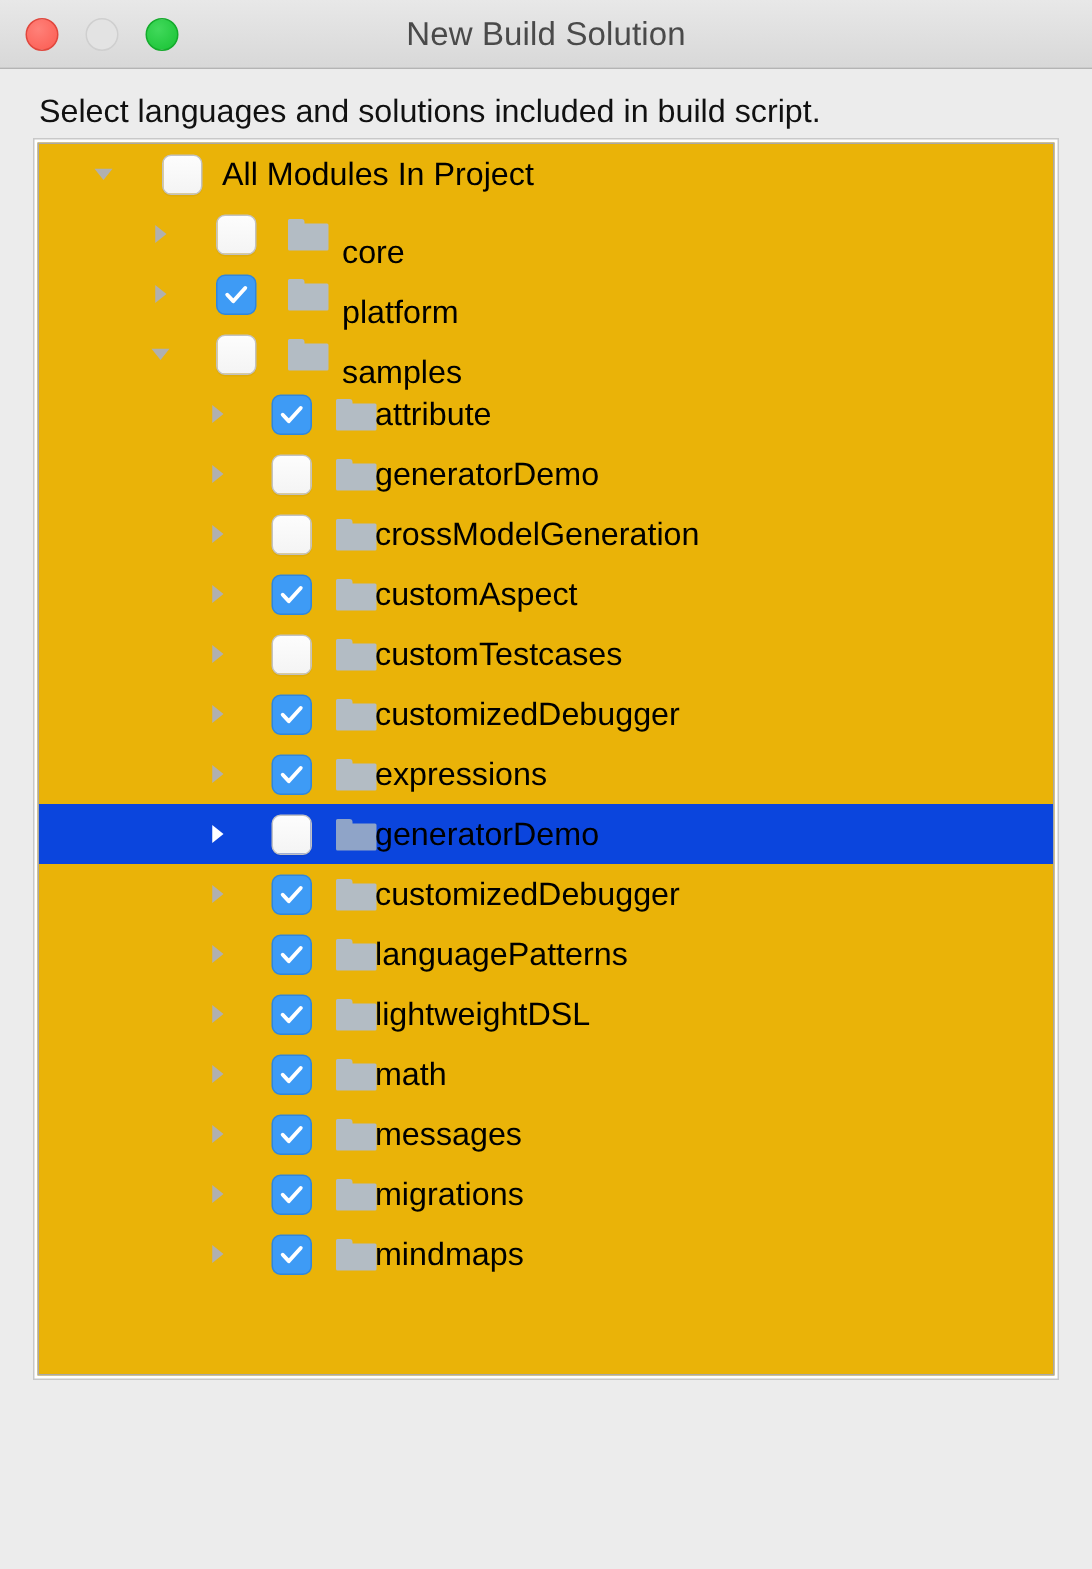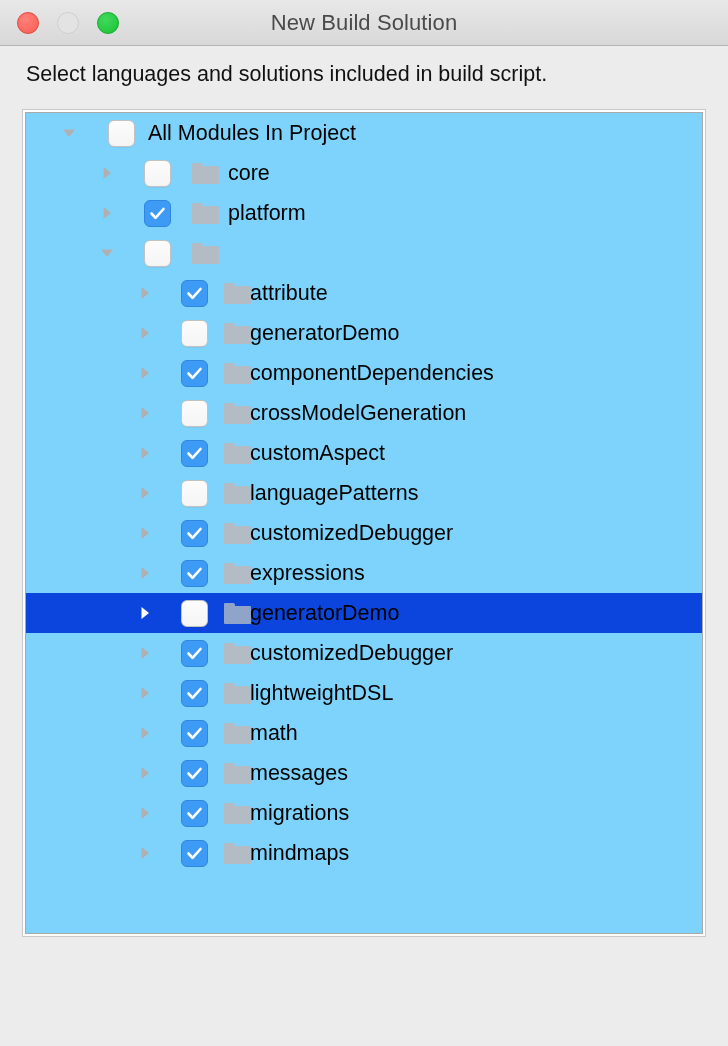--- a/index.html
+++ b/index.html
@@ -62,38 +62,38 @@
   .content {
     flex: 1 1 auto;
     display: flex;
     flex-direction: column;
     padding: 0;
   }
 
   .prompt {
     font-size: 21.5px;
     color: #111;
-    padding: 16px 0 22px 26px;
+    padding: 16px 0 5px 26px;
     white-space: nowrap;
   }
 
   
   .scrollpane {
     position: relative;
     margin: 0 22px;
     height: 828px;
     background: #ffffff;
     border: 1px solid #c8c8c8;
     padding: 2px;
   }
   .scrollpane-inner {
     position: relative;
     width: 100%;
     height: 100%;
-    background: #7dd3fc;
+    background: #eab308;
     border: 1px solid #a9a9a9;
     overflow: hidden;
   }
   .tree {
     position: relative;
     width: 100%;
   }
 
   
   .row {
@@ -169,21 +169,21 @@
   }
 
   
   .lvl0 .twisty { left: 34px;  }
   .lvl0 .cbox   { left: 82px;  }
   .lvl0 .label  { left: 122px; }
 
   .lvl1 .twisty { left: 72px;  }
   .lvl1 .cbox   { left: 118px; }
   .lvl1 .folder { left: 166px; }
-  .lvl1 .label  { left: 202px; }
+  .lvl1 .label  { left: 202px; margin-top: 12px; }
 
   .lvl2 .twisty { left: 110px; }
   .lvl2 .cbox   { left: 155px; }
   .lvl2 .folder { left: 198px; }
   .lvl2 .label  { left: 224px; }
 
   
   .footer {
     position: relative;
     flex: 1 1 auto;
@@ -256,20 +256,21 @@
               <span class="twisty">
                 <svg width="18" height="18" viewBox="0 0 18 18">
                   <polygon class="tri" points="3,5.5 15,5.5 9,13"></polygon>
                 </svg>
               </span>
               <span class="cbox"></span>
               <span class="folder">
                 <span class="tab"></span>
                 <span class="body"></span>
               </span>
+              <span class="label">samples</span>
             </div>
             <div class="row lvl2">
               <span class="twisty">
                 <svg width="18" height="18" viewBox="0 0 18 18">
                   <polygon class="tri" points="5.5,3 13,9 5.5,15"></polygon>
                 </svg>
               </span>
               <span class="cbox checked">
                 <span class="tick">
                   <svg width="19" height="19" viewBox="0 0 19 19">
@@ -295,39 +296,20 @@
                 <span class="body"></span>
               </span>
               <span class="label">generatorDemo</span>
             </div>
             <div class="row lvl2">
               <span class="twisty">
                 <svg width="18" height="18" viewBox="0 0 18 18">
                   <polygon class="tri" points="5.5,3 13,9 5.5,15"></polygon>
                 </svg>
               </span>
-              <span class="cbox checked">
-                <span class="tick">
-                  <svg width="19" height="19" viewBox="0 0 19 19">
-                    <polyline points="3.5,9.5 7.5,13.8 15.5,5" fill="none" stroke="#ffffff" stroke-width="2.6" stroke-linecap="round" stroke-linejoin="round"></polyline>
-                  </svg>
-                </span>
-              </span>
-              <span class="folder">
-                <span class="tab"></span>
-                <span class="body"></span>
-              </span>
-              <span class="label">componentDependencies</span>
-            </div>
-            <div class="row lvl2">
-              <span class="twisty">
-                <svg width="18" height="18" viewBox="0 0 18 18">
-                  <polygon class="tri" points="5.5,3 13,9 5.5,15"></polygon>
-                </svg>
-              </span>
               <span class="cbox"></span>
               <span class="folder">
                 <span class="tab"></span>
                 <span class="body"></span>
               </span>
               <span class="label">crossModelGeneration</span>
             </div>
             <div class="row lvl2">
               <span class="twisty">
                 <svg width="18" height="18" viewBox="0 0 18 18">
@@ -351,91 +333,110 @@
               <span class="twisty">
                 <svg width="18" height="18" viewBox="0 0 18 18">
                   <polygon class="tri" points="5.5,3 13,9 5.5,15"></polygon>
                 </svg>
               </span>
               <span class="cbox"></span>
               <span class="folder">
                 <span class="tab"></span>
                 <span class="body"></span>
               </span>
+              <span class="label">customTestcases</span>
+            </div>
+            <div class="row lvl2">
+              <span class="twisty">
+                <svg width="18" height="18" viewBox="0 0 18 18">
+                  <polygon class="tri" points="5.5,3 13,9 5.5,15"></polygon>
+                </svg>
+              </span>
+              <span class="cbox checked">
+                <span class="tick">
+                  <svg width="19" height="19" viewBox="0 0 19 19">
+                    <polyline points="3.5,9.5 7.5,13.8 15.5,5" fill="none" stroke="#ffffff" stroke-width="2.6" stroke-linecap="round" stroke-linejoin="round"></polyline>
+                  </svg>
+                </span>
+              </span>
+              <span class="folder">
+                <span class="tab"></span>
+                <span class="body"></span>
+              </span>
+              <span class="label">customizedDebugger</span>
+            </div>
+            <div class="row lvl2">
+              <span class="twisty">
+                <svg width="18" height="18" viewBox="0 0 18 18">
+                  <polygon class="tri" points="5.5,3 13,9 5.5,15"></polygon>
+                </svg>
+              </span>
+              <span class="cbox checked">
+                <span class="tick">
+                  <svg width="19" height="19" viewBox="0 0 19 19">
+                    <polyline points="3.5,9.5 7.5,13.8 15.5,5" fill="none" stroke="#ffffff" stroke-width="2.6" stroke-linecap="round" stroke-linejoin="round"></polyline>
+                  </svg>
+                </span>
+              </span>
+              <span class="folder">
+                <span class="tab"></span>
+                <span class="body"></span>
+              </span>
+              <span class="label">expressions</span>
+            </div>
+            <div class="row lvl2 selected">
+              <span class="twisty">
+                <svg width="18" height="18" viewBox="0 0 18 18">
+                  <polygon class="tri" points="5.5,3 13,9 5.5,15"></polygon>
+                </svg>
+              </span>
+              <span class="cbox"></span>
+              <span class="folder">
+                <span class="tab"></span>
+                <span class="body"></span>
+              </span>
+              <span class="label">generatorDemo</span>
+            </div>
+            <div class="row lvl2">
+              <span class="twisty">
+                <svg width="18" height="18" viewBox="0 0 18 18">
+                  <polygon class="tri" points="5.5,3 13,9 5.5,15"></polygon>
+                </svg>
+              </span>
+              <span class="cbox checked">
+                <span class="tick">
+                  <svg width="19" height="19" viewBox="0 0 19 19">
+                    <polyline points="3.5,9.5 7.5,13.8 15.5,5" fill="none" stroke="#ffffff" stroke-width="2.6" stroke-linecap="round" stroke-linejoin="round"></polyline>
+                  </svg>
+                </span>
+              </span>
+              <span class="folder">
+                <span class="tab"></span>
+                <span class="body"></span>
+              </span>
+              <span class="label">customizedDebugger</span>
+            </div>
+            <div class="row lvl2">
+              <span class="twisty">
+                <svg width="18" height="18" viewBox="0 0 18 18">
+                  <polygon class="tri" points="5.5,3 13,9 5.5,15"></polygon>
+                </svg>
+              </span>
+              <span class="cbox checked">
+                <span class="tick">
+                  <svg width="19" height="19" viewBox="0 0 19 19">
+                    <polyline points="3.5,9.5 7.5,13.8 15.5,5" fill="none" stroke="#ffffff" stroke-width="2.6" stroke-linecap="round" stroke-linejoin="round"></polyline>
+                  </svg>
+                </span>
+              </span>
+              <span class="folder">
+                <span class="tab"></span>
+                <span class="body"></span>
+              </span>
               <span class="label">languagePatterns</span>
-            </div>
-            <div class="row lvl2">
-              <span class="twisty">
-                <svg width="18" height="18" viewBox="0 0 18 18">
-                  <polygon class="tri" points="5.5,3 13,9 5.5,15"></polygon>
-                </svg>
-              </span>
-              <span class="cbox checked">
-                <span class="tick">
-                  <svg width="19" height="19" viewBox="0 0 19 19">
-                    <polyline points="3.5,9.5 7.5,13.8 15.5,5" fill="none" stroke="#ffffff" stroke-width="2.6" stroke-linecap="round" stroke-linejoin="round"></polyline>
-                  </svg>
-                </span>
-              </span>
-              <span class="folder">
-                <span class="tab"></span>
-                <span class="body"></span>
-              </span>
-              <span class="label">customizedDebugger</span>
-            </div>
-            <div class="row lvl2">
-              <span class="twisty">
-                <svg width="18" height="18" viewBox="0 0 18 18">
-                  <polygon class="tri" points="5.5,3 13,9 5.5,15"></polygon>
-                </svg>
-              </span>
-              <span class="cbox checked">
-                <span class="tick">
-                  <svg width="19" height="19" viewBox="0 0 19 19">
-                    <polyline points="3.5,9.5 7.5,13.8 15.5,5" fill="none" stroke="#ffffff" stroke-width="2.6" stroke-linecap="round" stroke-linejoin="round"></polyline>
-                  </svg>
-                </span>
-              </span>
-              <span class="folder">
-                <span class="tab"></span>
-                <span class="body"></span>
-              </span>
-              <span class="label">expressions</span>
-            </div>
-            <div class="row lvl2 selected">
-              <span class="twisty">
-                <svg width="18" height="18" viewBox="0 0 18 18">
-                  <polygon class="tri" points="5.5,3 13,9 5.5,15"></polygon>
-                </svg>
-              </span>
-              <span class="cbox"></span>
-              <span class="folder">
-                <span class="tab"></span>
-                <span class="body"></span>
-              </span>
-              <span class="label">generatorDemo</span>
-            </div>
-            <div class="row lvl2">
-              <span class="twisty">
-                <svg width="18" height="18" viewBox="0 0 18 18">
-                  <polygon class="tri" points="5.5,3 13,9 5.5,15"></polygon>
-                </svg>
-              </span>
-              <span class="cbox checked">
-                <span class="tick">
-                  <svg width="19" height="19" viewBox="0 0 19 19">
-                    <polyline points="3.5,9.5 7.5,13.8 15.5,5" fill="none" stroke="#ffffff" stroke-width="2.6" stroke-linecap="round" stroke-linejoin="round"></polyline>
-                  </svg>
-                </span>
-              </span>
-              <span class="folder">
-                <span class="tab"></span>
-                <span class="body"></span>
-              </span>
-              <span class="label">customizedDebugger</span>
             </div>
             <div class="row lvl2">
               <span class="twisty">
                 <svg width="18" height="18" viewBox="0 0 18 18">
                   <polygon class="tri" points="5.5,3 13,9 5.5,15"></polygon>
                 </svg>
               </span>
               <span class="cbox checked">
                 <span class="tick">
                   <svg width="19" height="19" viewBox="0 0 19 19">

